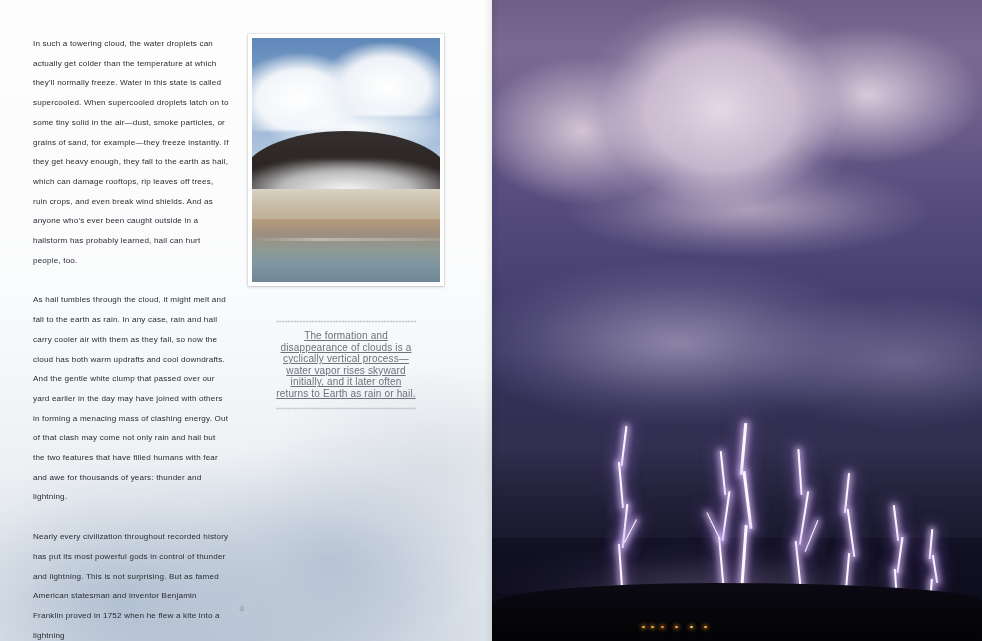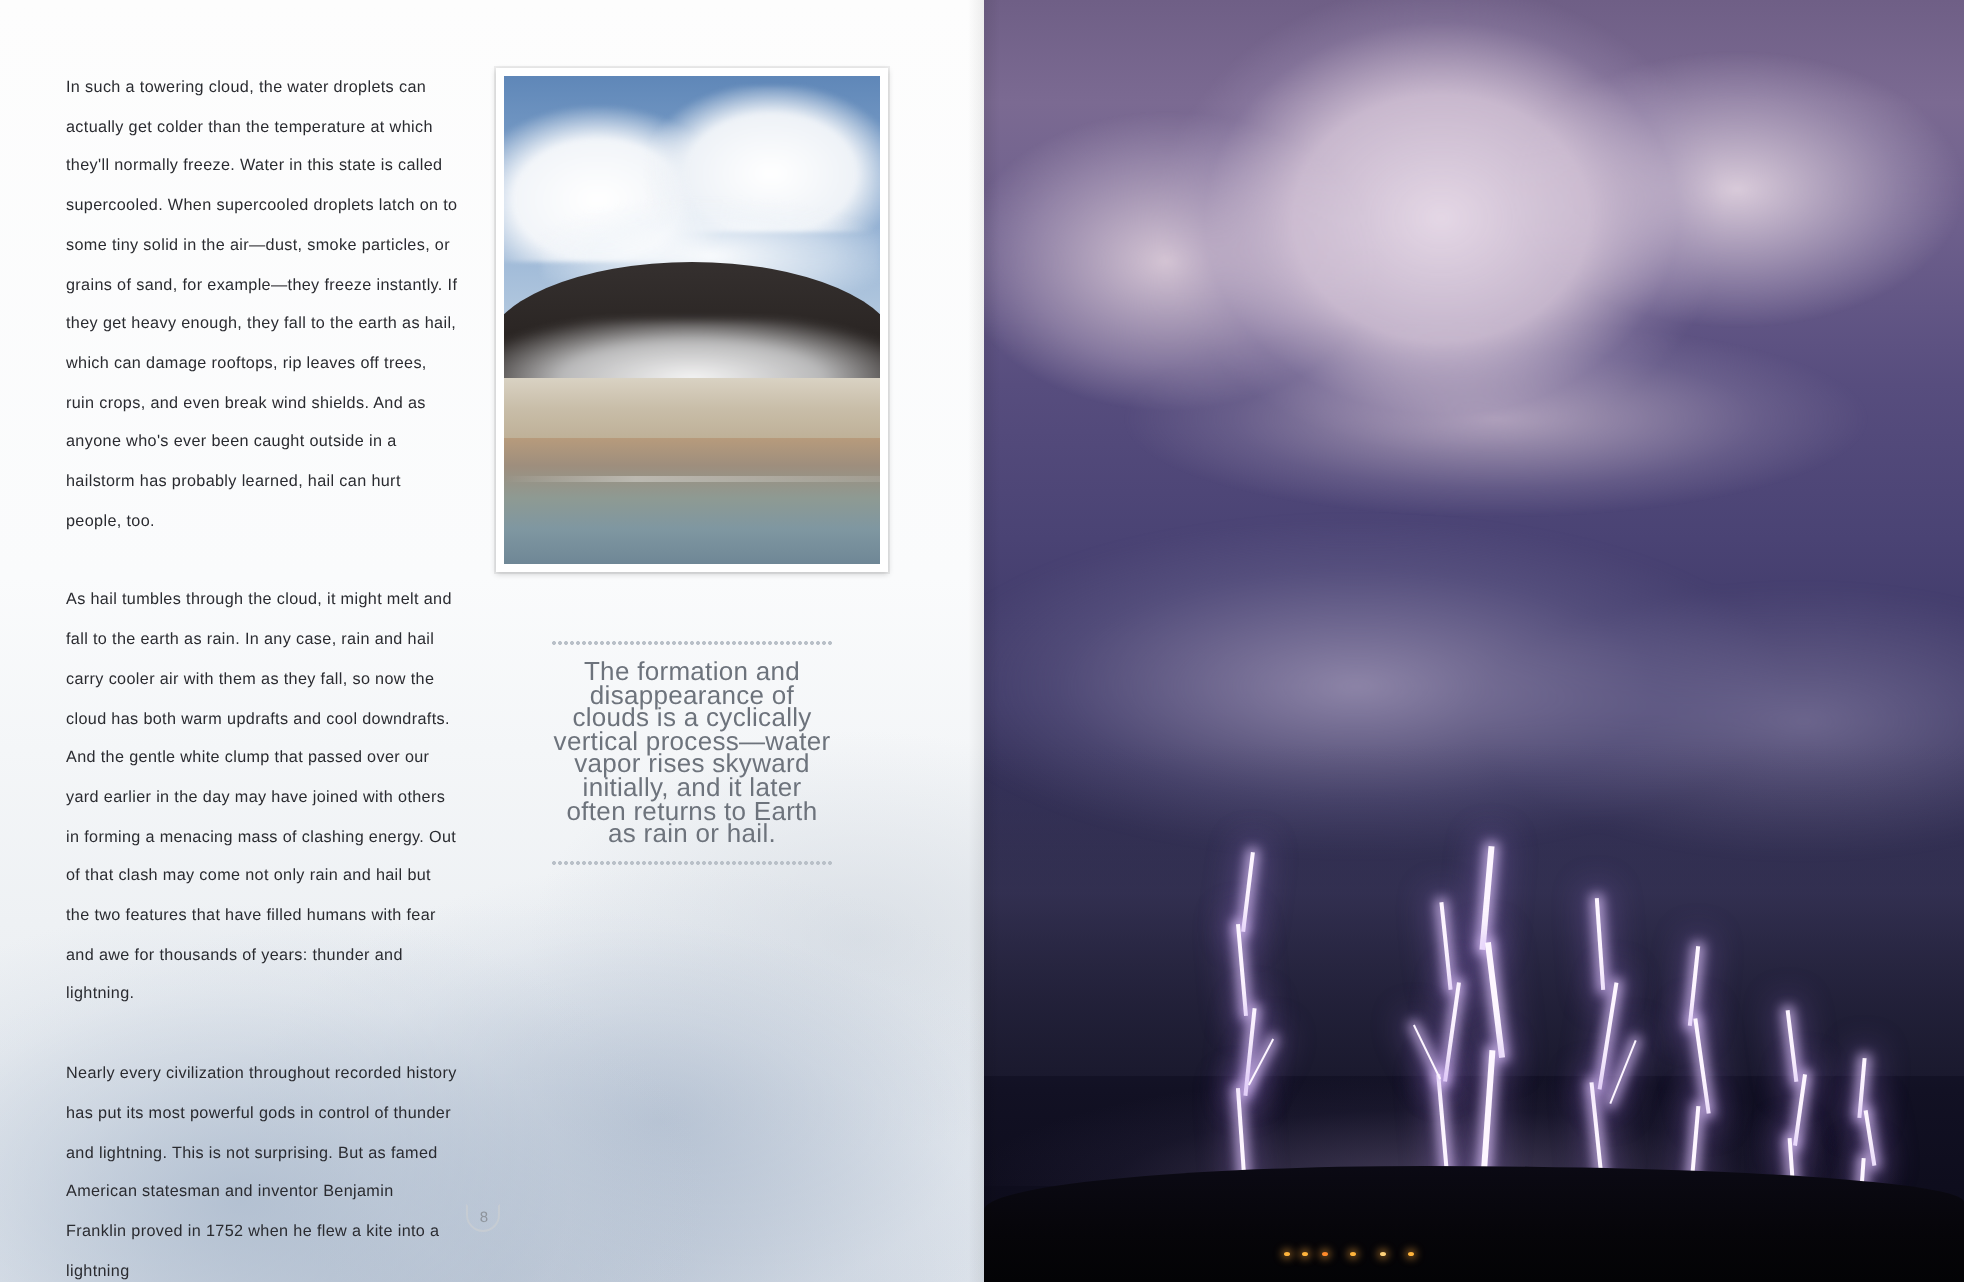--- a/index.html
+++ b/index.html
@@ -130,24 +130,25 @@
   }
   .dotted-rule {
     height: 3px;
     background-image: radial-gradient(circle, #b9c0c8 0.9px, rgba(0,0,0,0) 1.1px);
     background-size: 3px 3px;
     background-repeat: repeat-x;
     background-position: center;
   }
   .caption-text {
     margin: 7px 0 7px 0;
-    font-size: 13px;
+    font-size: 10px;
     line-height: 11.6px;
     color: #6d737c;
     letter-spacing: 0.15px;
+    text-decoration: underline;
   }
 
   .page-number {
     position: absolute;
     left: 232px;
     top: 600px;
     width: 20px;
     height: 18px;
     text-align: center;
     font-size: 7.5px;

